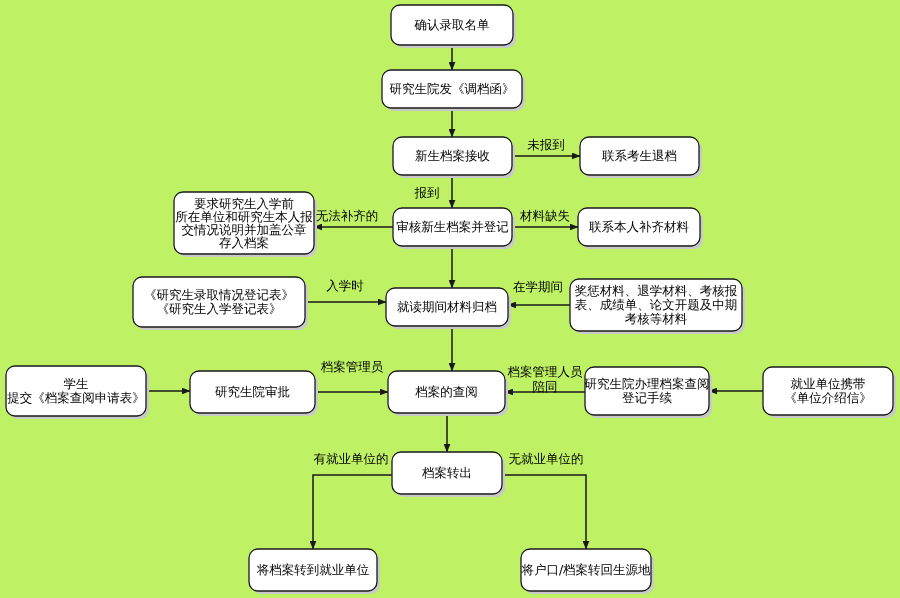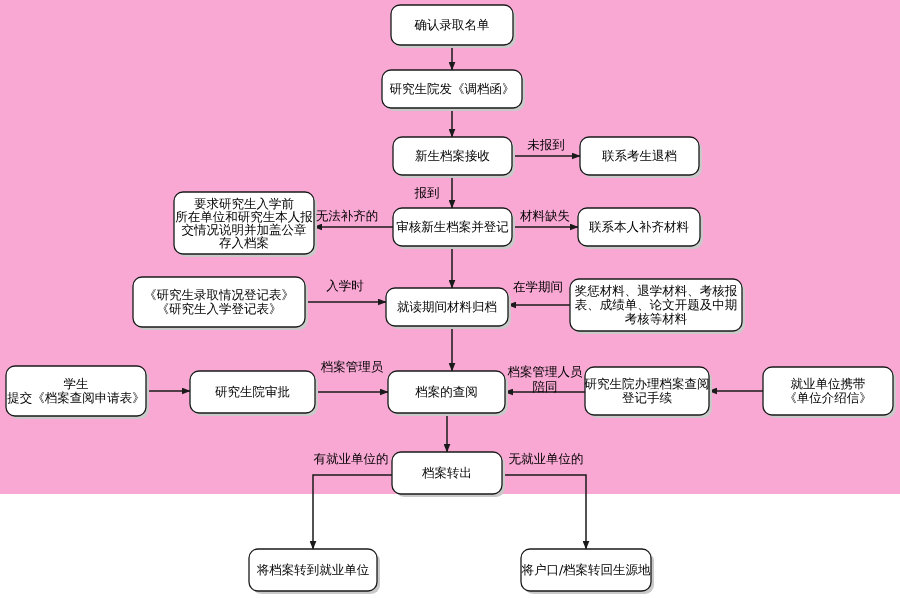--- a/index.html
+++ b/index.html
@@ -9,22 +9,22 @@
   }
   body {
     width: 900px;
     height: 598px;
     font-family: "DejaVu Sans", "Liberation Sans", sans-serif;
     overflow: hidden;
   }
   #chart-root {
     position: relative;
     width: 900px;
-    height: 494px;
-    background: #f9a8d4;
+    height: 598px;
+    background: #bef264;
   }
   svg.flow {
     position: absolute;
     left: 0;
     top: 0;
     width: 900px;
     height: 598px;
     display: block;
   }
   .node-shadow {

